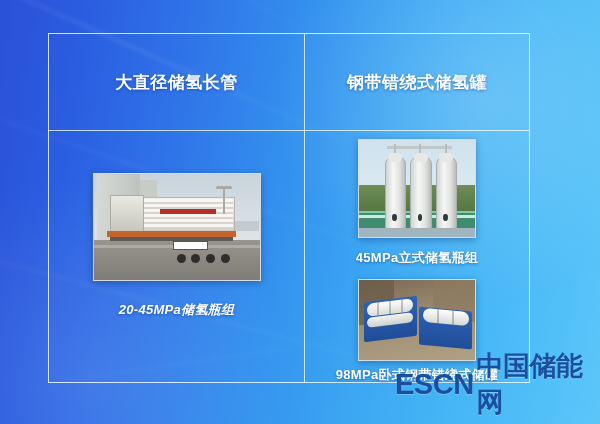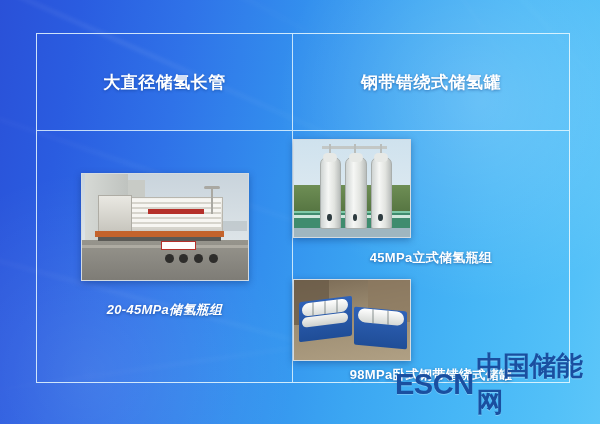--- a/index.html
+++ b/index.html
@@ -45,22 +45,22 @@
   }
   .glow2 {
     position:absolute; left:-120px; bottom:-150px; width:420px; height:400px; border-radius:50%;
     background: radial-gradient(circle at 50% 50%, rgba(255,255,255,.10) 0%, rgba(255,255,255,0) 70%);
     pointer-events:none;
   }
 
   
   .frame {
     position: absolute;
-    left: 36px; top: 33px;
-    width: 534px; height: 350px;
+    left: 48px; top: 33px;
+    width: 482px; height: 350px;
     border: 1px solid rgba(235,250,255,.85);
     box-sizing: border-box;
     display: grid;
     grid-template-columns: 256px 1fr;
     grid-template-rows: 97px 1fr;
   }
   .cell { position: relative; box-sizing: border-box; }
   .cell.hdr-l { border-right: 1px solid rgba(235,250,255,.8); border-bottom: 1px solid rgba(235,250,255,.8); }
   .cell.hdr-r { border-bottom: 1px solid rgba(235,250,255,.8); }
   .cell.body-l { border-right: 1px solid rgba(235,250,255,.8); }
@@ -76,21 +76,21 @@
     text-shadow: 0 1px 3px rgba(0,40,110,.45);
   }
 
   
   .stack-l {
     position:absolute; left:0; right:0; top:42px;
     display:flex; flex-direction:column; align-items:center;font-style:italic;
   }
   .stack-r {
     position:absolute; left:0; right:0; top:8px;
-    display:flex; flex-direction:column; gap:2px;
+    display:flex; flex-direction:column; align-items:center; gap:2px;
   }
   .photo {
     position: relative;
     overflow: hidden;
     border: 1px solid rgba(255,255,255,.55);
     box-shadow: 0 2px 7px rgba(0,30,90,.35);
     background:#9fb0bd;
   }
   .photo-l { width: 166px; height: 106px; }
   .photo-r1 { width: 116px; height: 97px; }

